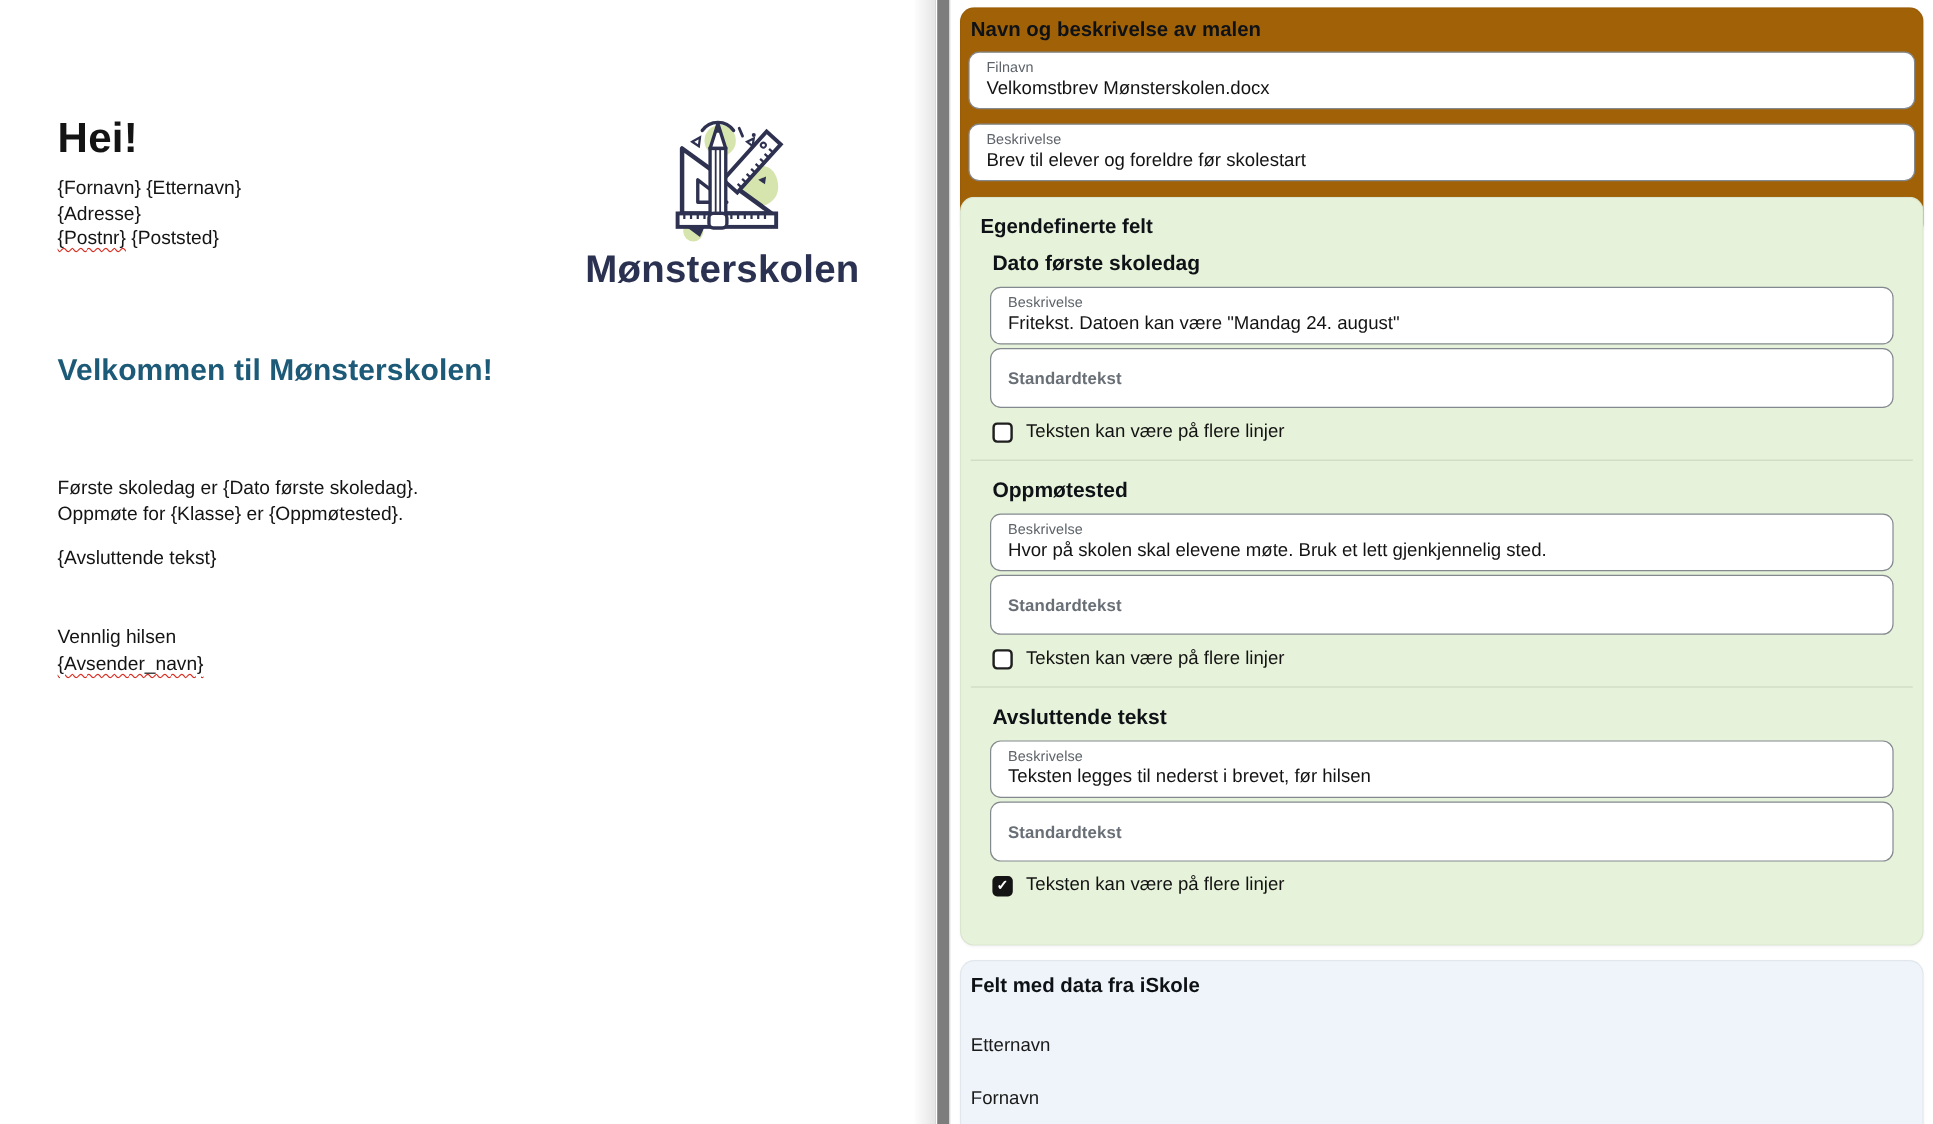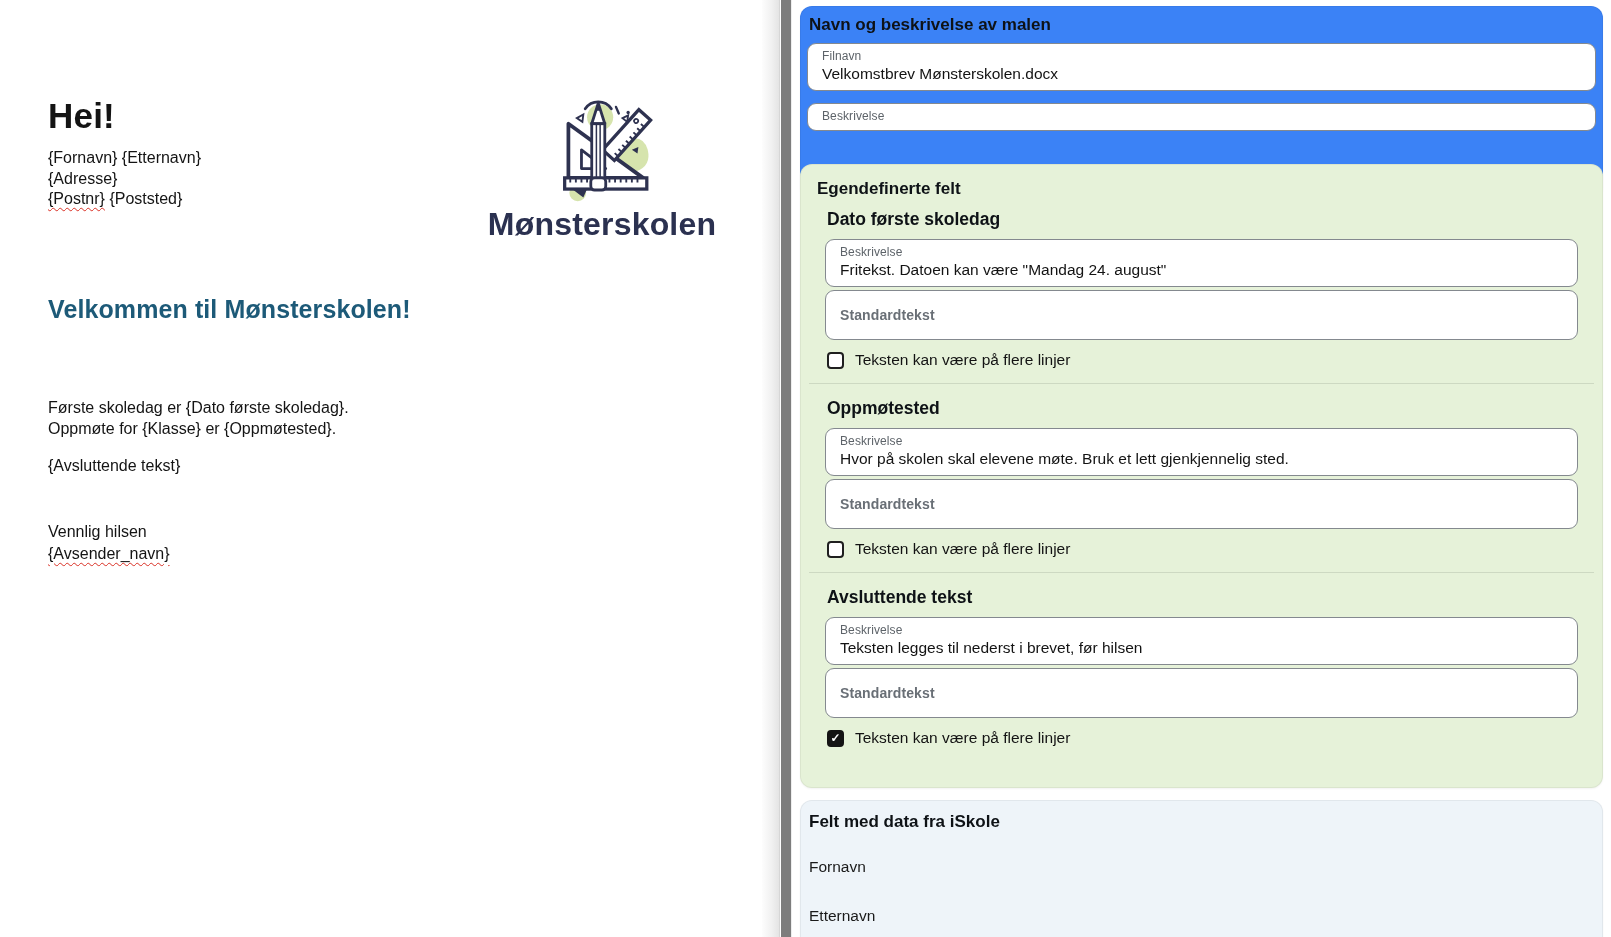--- a/index.html
+++ b/index.html
@@ -35,21 +35,21 @@
     border-right:1px solid #d6d6d6; }
   .divider-bar { position:absolute; left:780px; top:0; width:12px; height:937px; background:#7d7d7d;
     border-left:1px solid #fff; border-right:1px solid #ededed; }
 
   
   .right-pane { position:absolute; left:792px; top:0; right:0; height:937px; background:#ffffff; }
   .panel {
     position:absolute; left:8px; right:8px; border-radius:12px;
     border:1px solid rgba(0,0,0,.05); box-shadow:0 1px 2px rgba(0,0,0,.05);
   }
-  .panel-blue  { background:#3b82f6; top:6px;   height:192px; }
+  .panel-blue  { background:#a16207; top:6px;   height:192px; }
   .panel-green { background:#e6f2d9; top:164px; height:624px; padding:8px 8px 0; }
   .panel-blue2 { background:#eef4f9; top:800px; height:240px; }
 
   .panel-title { font-size:17px; font-weight:700; color:#0e1216; margin:6px 0 8px 8px; }
   .panel-blue .panel-title { padding-top:8px; margin-top:0; }
   .panel-blue2 .panel-title { padding-top:10px; margin:1px 0 0 8px; }
 
   .input-card {
     background:#fff; border:1.5px solid #84898f; border-radius:9px;
     padding:5px 14px 7px; margin:0 6px 12px; cursor:text;
@@ -146,20 +146,21 @@
 <div class="right-pane">
 
   <div class="panel panel-blue">
     <div class="panel-title">Navn og beskrivelse av malen</div>
     <div class="input-card">
       <div class="input-label">Filnavn</div>
       <div class="input-value">Velkomstbrev Mønsterskolen.docx</div>
     </div>
     <div class="input-card">
       <div class="input-label">Beskrivelse</div>
+      <div class="input-value">Brev til elever og foreldre før skolestart</div>
     </div>
   </div>
 
   <div class="panel panel-green">
     <div class="panel-title">Egendefinerte felt</div>
 
     <div class="cf-section">
       <div class="cf-name">Dato første skoledag</div>
       <div class="input-card">
         <div class="input-label">Beskrivelse</div>
@@ -204,17 +205,17 @@
       </div>
       <label class="checkbox-row">
         <span class="cb checked"></span>
         <span class="cb-label">Teksten kan være på flere linjer</span>
       </label>
     </div>
   </div>
 
   <div class="panel panel-blue2">
     <div class="panel-title">Felt med data fra iSkole</div>
+    <div class="iskole-item next">Etternavn</div>
     <div class="iskole-item first">Fornavn</div>
-    <div class="iskole-item next">Etternavn</div>
   </div>
 
 </div>
 
 </body></html>

